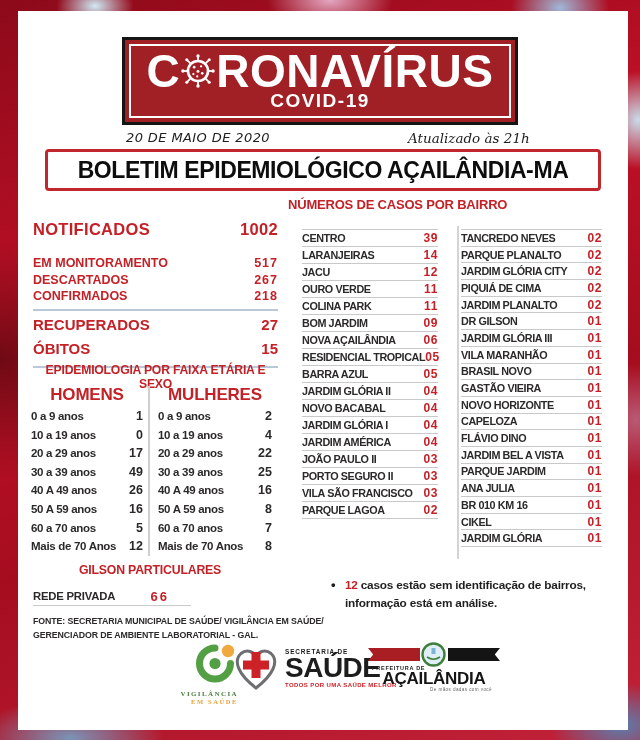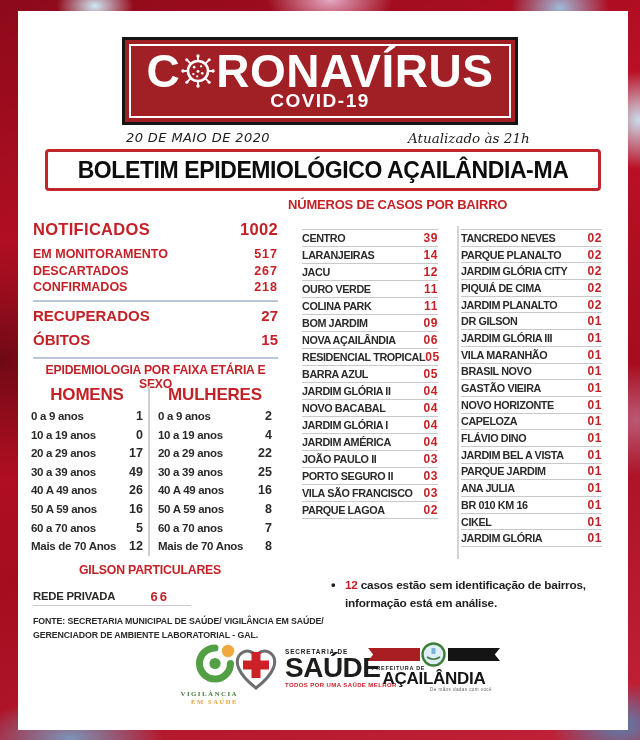--- a/index.html
+++ b/index.html
@@ -32,21 +32,21 @@
   
   .title-box{position:absolute;left:27px;top:138px;width:556px;height:42px;border:3px solid #c0272d;border-radius:4px;box-sizing:border-box;
     display:flex;align-items:center;justify-content:center;font-size:23px;font-weight:700;letter-spacing:-.4px;color:#0d0d0d;}
 
   :root{--red:#c42127;--dark:#2b2a29;--linegray:#c9c9c9;--divblue:#b9c7d8;}
 
   
   .summary{position:absolute;left:15px;top:206px;width:245px;}
   .srow{display:flex;justify-content:space-between;color:var(--red);font-weight:700;}
   .srow.main{font-size:16.5px;line-height:24px;letter-spacing:.3px;}
-  .block-sub{margin-top:5px;}
+  .block-sub{margin-top:14px;}
   .srow.sub{font-size:12.5px;line-height:16.5px;}
   .srow.sub .val{letter-spacing:1px;}
   .sdiv{height:2px;background:var(--divblue);margin-top:4px;}
   .block-mid{margin-top:2px;}
   .srow.mid{font-size:15px;line-height:24.5px;}
 
   
   .epi-title{position:absolute;left:15px;top:352px;width:245px;text-align:center;font-size:12.2px;font-weight:700;color:var(--red);letter-spacing:-.2px;}
   .epi-col{position:absolute;top:372px;}
   .epi-col.men{left:13px;width:112px;}

